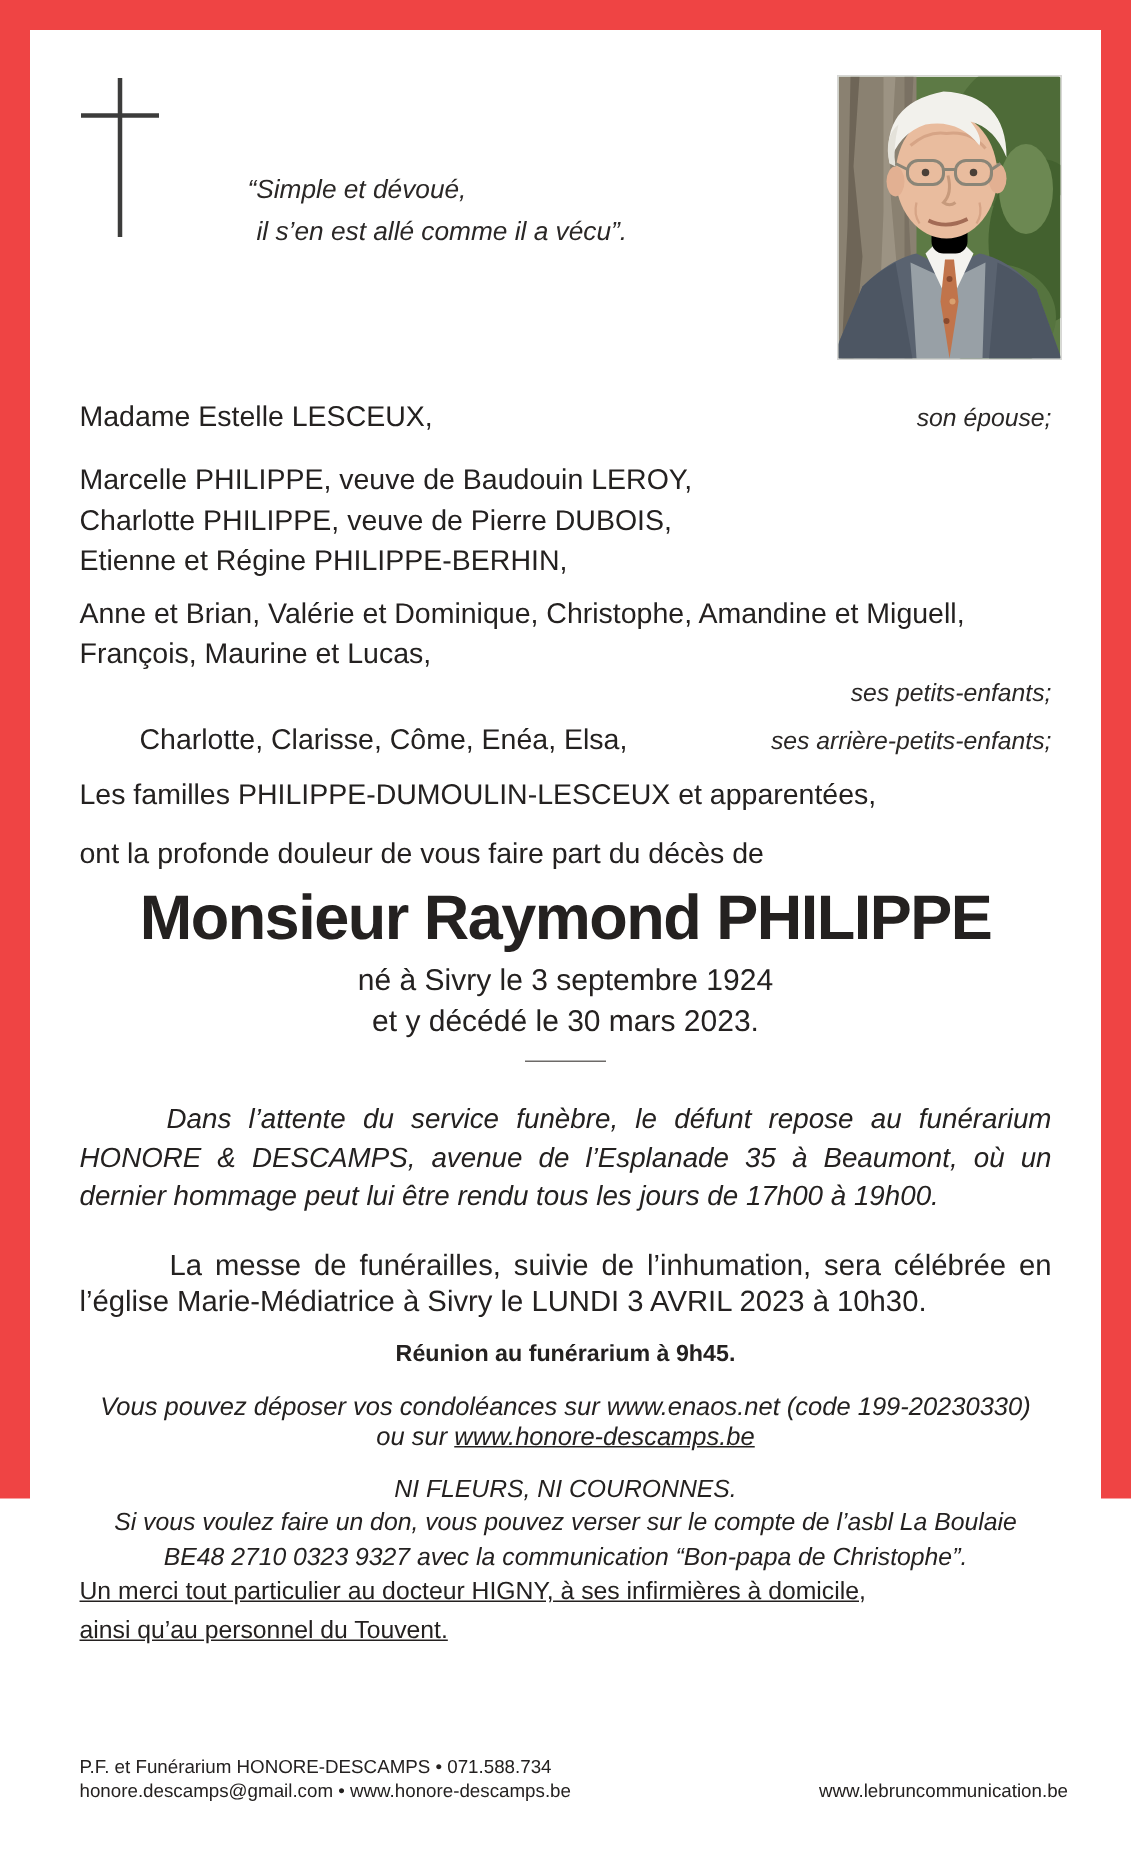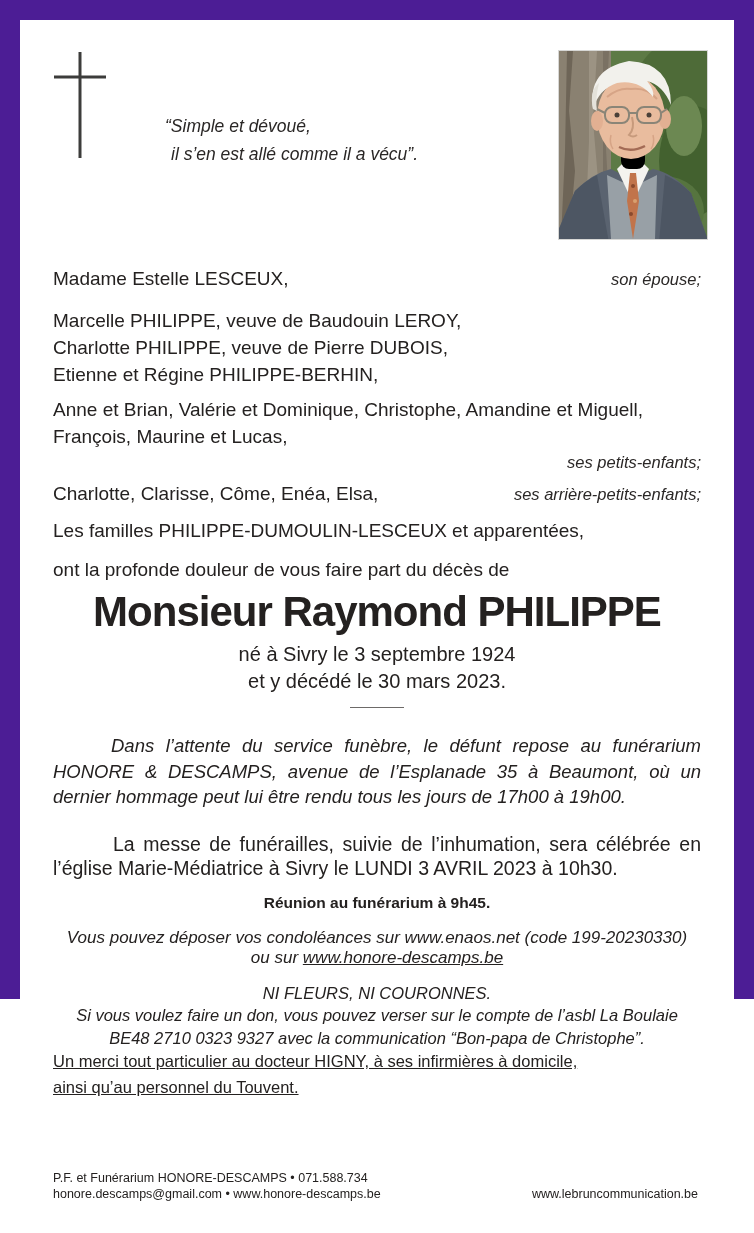--- a/index.html
+++ b/index.html
@@ -5,21 +5,21 @@
   html,body{margin:0;padding:0;}
   body{
     width:754px;height:1233px;
     font-family:"Liberation Sans","DejaVu Sans",sans-serif;
     color:#242120;
     background:#fff;
   }
   .page{
     position:relative;
     width:754px;height:999px;
-    background:#4c1d95;
+    background:#ef4444;
   }
   .card{
     position:absolute;left:20px;top:20px;
     width:714px;height:1193px;
     background:#ffffff;
   }
   
   .cross{position:absolute;left:33px;top:30px;}
   .quote{
     position:absolute;left:145px;top:93px;
@@ -43,21 +43,21 @@
   .row{display:flex;justify-content:space-between;align-items:baseline;}
   .rel-label{
     font-style:italic;font-size:16.5px;
     white-space:nowrap;
     color:#2a2726;
   }
   .label-line{text-align:right;line-height:23px;margin-top:1px;}
   .block-row1{margin-bottom:14px;}
   .block-row2{margin-bottom:8px;}
   .block-row3{margin-bottom:6px;}
-  .block-row4{margin-bottom:9px;}
+  .block-row4{margin-bottom:9px;margin-left:40px;}
   .block-row5{margin-bottom:8px;}
   .families{margin-bottom:12px;}
   .announce{margin-bottom:7px;}
   .deceased-name{
     text-align:center;
     font-weight:bold;
     font-size:42px;line-height:44px;
     letter-spacing:-1px;
     margin:0 0 7px 0;
     white-space:nowrap;
@@ -96,21 +96,21 @@
     margin-top:14px;
     text-align:center;font-style:italic;
     font-size:16.5px;line-height:22.5px;
   }
   .thanks{
     margin-top:0;
     font-size:16.5px;line-height:25.5px;text-decoration:underline;
   }
   
   .footer{
-    position:absolute;left:33px;right:36px;bottom:11px;
+    position:absolute;left:33px;right:22px;bottom:11px;
     font-size:12.5px;line-height:15.5px;
     display:flex;justify-content:space-between;align-items:flex-end;
   }
 </style>
 </head>
 <body>
 
 <div class="page">
   <div class="card">
 

